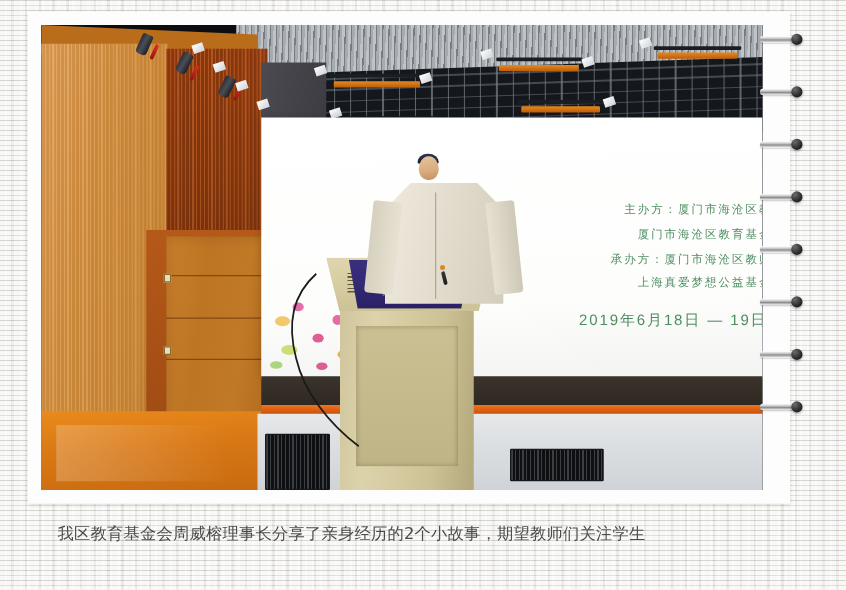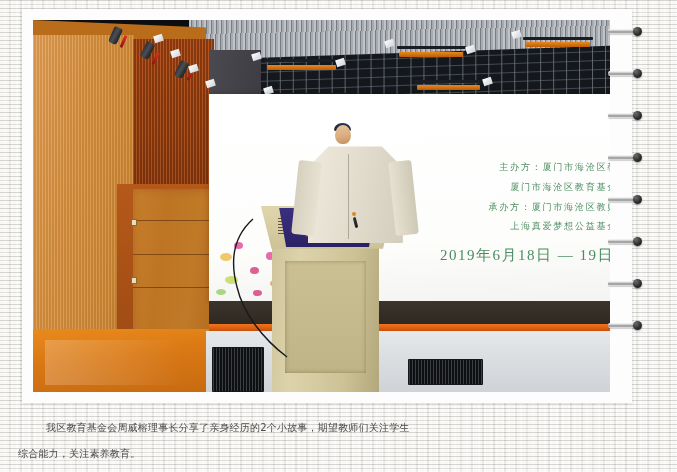--- a/index.html
+++ b/index.html
@@ -250,22 +250,22 @@
     font-family: "DejaVu Serif", "Liberation Serif", serif;
     font-size: 9.2px;
     letter-spacing: 1.6px;
     color: #4f8f63;
     white-space: nowrap;
   }
   .slide-date {
     position: absolute;
     right: -1%;
     bottom: 18%;
-    font-family: Liberation Serif, serif;
-    font-size: 15px;
+    font-family: Liberation Sans, sans-serif;
+    font-size: 12px;
     letter-spacing: 1.5px;
     color: #4b8c60;
     white-space: nowrap;
     margin-top: 24px;
   }
   
   .doodles {
     position: absolute;
     left: 0%;
     bottom: 0%;
@@ -519,21 +519,21 @@
     background: radial-gradient(circle at 32% 28%, #6c6c6c 0%, #2a2a2a 60%, #111 100%);
     box-shadow: 0 1px 2px rgba(0,0,0,0.35);
   }
 
   
   #caption {
     position: absolute;
     left: 18px;
     top: 415px;
     width: 640px;
-    font-size: 10px;
+    font-size: 13px;
     line-height: 26px;
     color: #4b4b4b;
     letter-spacing: 0.2px;
   }
   #caption .line1 { text-indent: 28px; display: block; }
   #caption .line2 { display: block; }
 </style>
 </head>
 <body>
 
@@ -689,14 +689,13 @@
       <div class="ring-bead"></div>
     </div>
   <div class="ring" style="left:608px; top:321px;">
       <div class="ring-wire"></div>
       <div class="ring-bead"></div>
     </div>
 </div>
 
 <div id="caption">
   <span class="line1">我区教育基金会周威榕理事长分享了亲身经历的2个小故事，期望教师们关注学生</span>
-  <span class="line2">综合能力，关注素养教育。</span>
 </div>
 
 </body></html>

